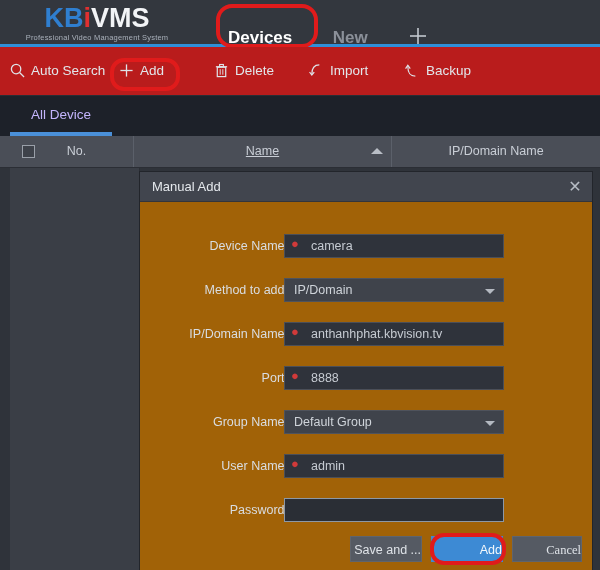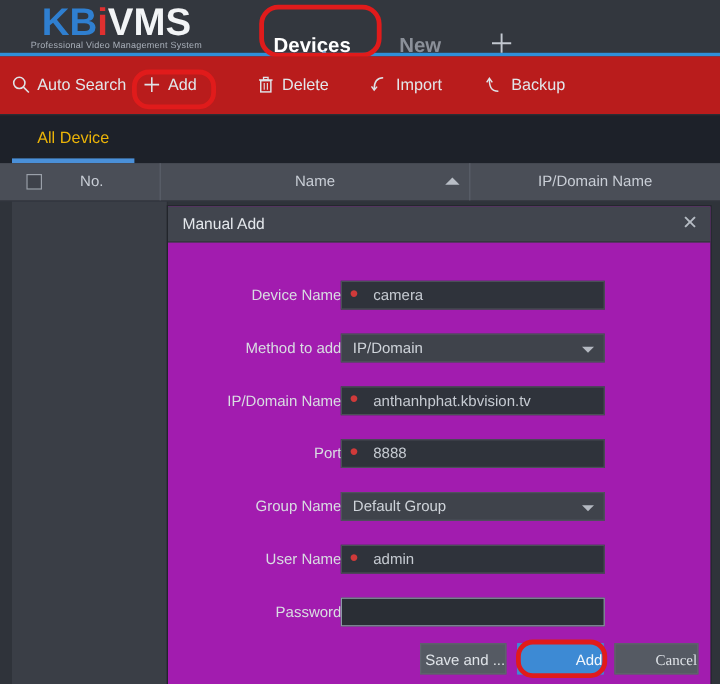--- a/index.html
+++ b/index.html
@@ -26,21 +26,21 @@
     background: #33373e;
     border-bottom: 3px solid #2f8fd8;
     box-sizing: border-box;
   }
   .logo {
     position: absolute; left: 22px; top: 4px;
     width: 150px; height: 42px;
     text-align: center;
   }
   .logo-main {
-    font-size: 32px; font-weight: bold;
+    font-size: 27px; font-weight: bold;
     letter-spacing: 0px;
     line-height: 28px;
     white-space: nowrap;
   }
   .logo-kb { color: #2f7fd0; }
   .logo-i  { color: #e03030; }
   .logo-vms{ color: #f2f4f6; }
   .logo-sub {
     font-size: 7.5px;
     color: #a9b0ba;
@@ -116,21 +116,21 @@
     position: absolute; left: 0; top: 96px;
     width: 600px; height: 40px;
     background: #1d2129;
   }
   .devtab {
     position: absolute; left: 10px; top: 0;
     width: 102px; height: 40px;
     line-height: 38px;
     text-align: center;
     font-size: 13.5px;
-    color: #eab308;
+    color: #c4b5fd;
     box-sizing: border-box;
     border-bottom: 4px solid #4a90d9;
   }
 
   
   .thead {
     position: absolute; left: 0; top: 136px;
     width: 600px; height: 32px;
     background: #4a4e57;
     border-bottom: 1px solid #2b2e35;
@@ -139,21 +139,21 @@
   .th {
     position: absolute; top: 0;
     height: 31px; line-height: 31px;
     font-size: 12.5px;
     color: #c9ced6;
     text-align: center;
     box-sizing: border-box;
     border-right: 1px solid #5b606a;
   }
   .th-no { left: 0; width: 134px; padding-left: 20px; }
-  .th-name { left: 134px; width: 258px; }
+  .th-name { left: 134px; width: 258px; text-decoration: underline; }
   .th-ip { left: 392px; width: 208px; border-right: none; }
   .hcheckbox {
     position: absolute; left: 22px; top: 9px;
     width: 13px; height: 13px;
     border: 1px solid #9aa0a9;
     background: #3e424a;
     box-sizing: border-box;
   }
   .sort-asc {
     position: absolute; left: 371px; top: 12px;
@@ -175,21 +175,21 @@
     background: #3a3e46;
     border-right: 1px solid #2b2e35;
     box-sizing: border-box;
   }
   .bcol-1 { left: 10px; width: 130px; }
 
   
   .dialog {
     position: absolute; left: 140px; top: 172px;
     width: 452px; height: 398px;
-    background: #a21caf;
+    background: #a16207;
     box-shadow: 0 0 0 1px #22252b;
   }
   .dlg-title {
     position: absolute; left: 0; top: 0;
     width: 452px; height: 30px;
     background: #41454e;
     border-bottom: 1px solid #32353c;
     box-sizing: border-box;
   }
   .dlg-title-text {

